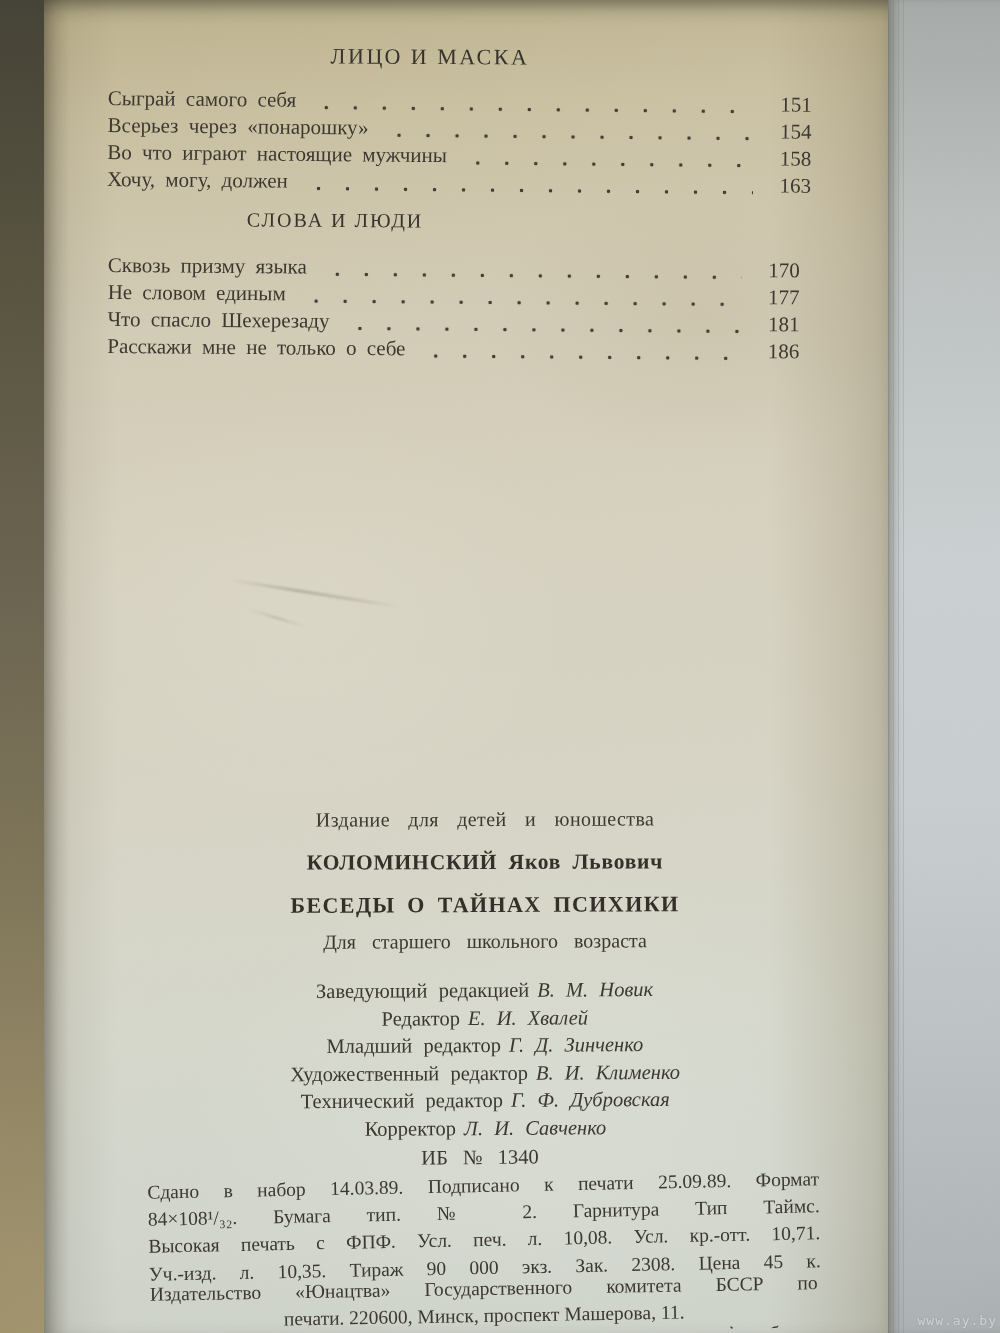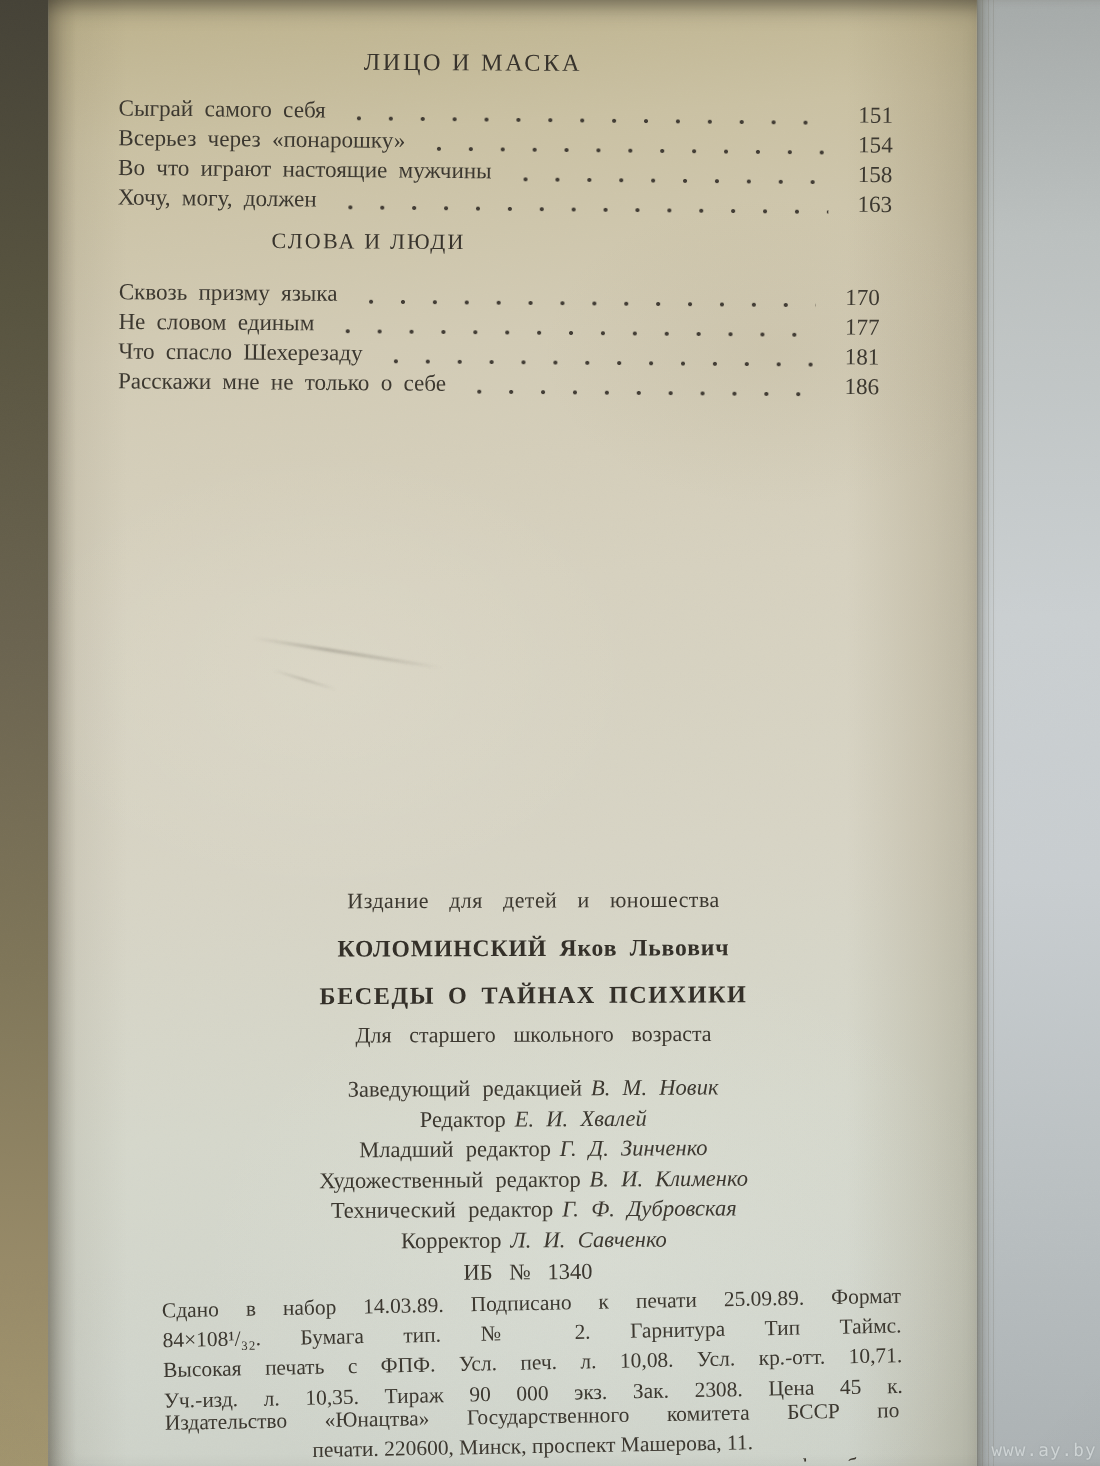--- a/index.html
+++ b/index.html
@@ -72,21 +72,21 @@
   .publisher{left:150px;top:1276px;width:668px;transform:rotate(-1.0deg);}
   .pub1{line-height:26.5px;font-size:19.5px;text-align:justify;text-align-last:justify;white-space:nowrap;}
   .pub2{line-height:26.5px;font-size:19.5px;text-align:center;white-space:nowrap;}
   .cutoff{left:150px;top:1326px;width:668px;height:7px;overflow:hidden;transform:rotate(-1.0deg);
     display:flex;font-size:20px;line-height:24px;}
   .cutoff .f2{margin-left:72px;}
   .cutoff .f3{margin-left:auto;}
   .watermark{
     position:absolute;right:3px;bottom:5px;z-index:9;
     font-family:"DejaVu Sans Mono","Liberation Mono",monospace;
-    font-size:16px;letter-spacing:1px;color:#e4e9e9;opacity:.62;
+    font-size:13px;letter-spacing:1px;color:#e4e9e9;opacity:.62;
     text-shadow:0 0 2px rgba(88,98,100,.55);
   }
   .grain{position:absolute;inset:0;z-index:7;pointer-events:none;opacity:.5;}
 </style>
 </head>
 <body>
 
 <div class="photo">
   <div class="left-strip"></div>
   <div class="gray-edge"></div>

